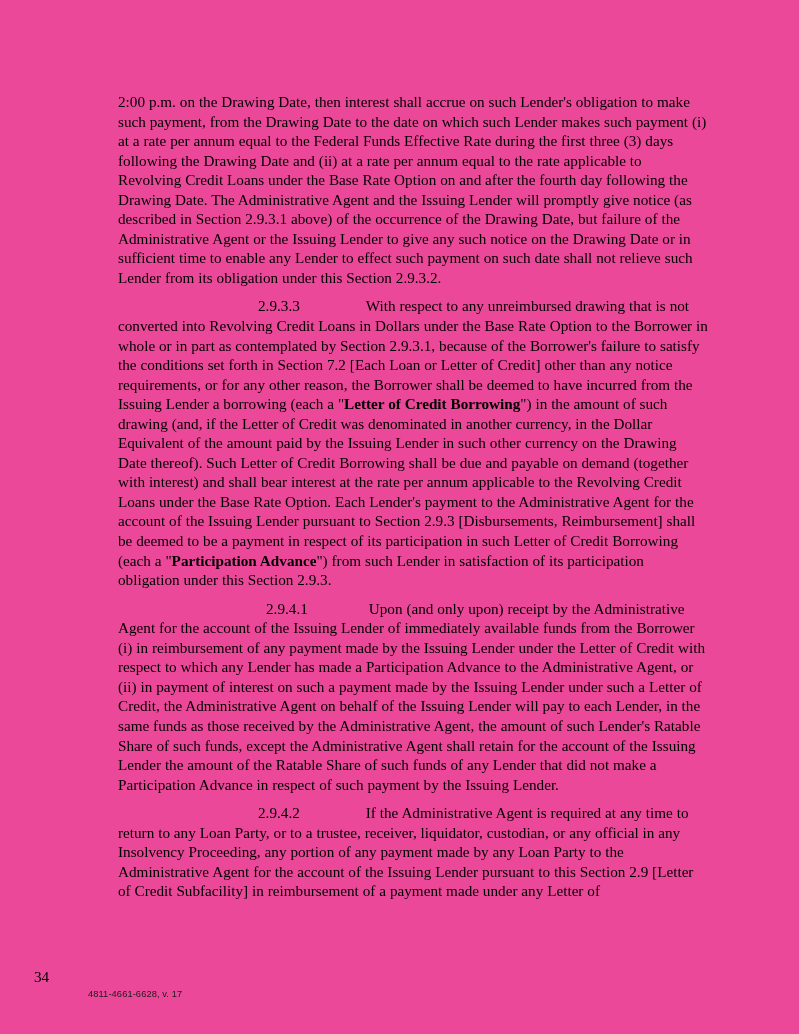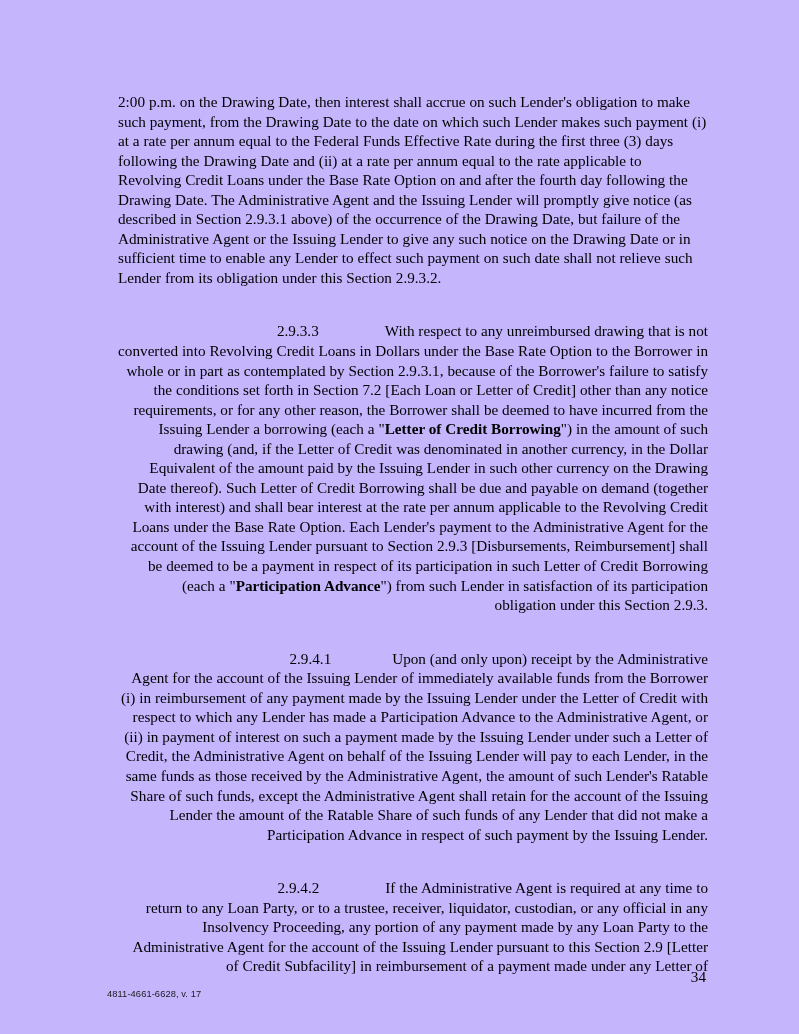--- a/index.html
+++ b/index.html
@@ -14,39 +14,38 @@
     font-family: "Liberation Serif", "DejaVu Serif", serif;
     color: #000000;
     overflow: hidden;
   }
   .page {
     position: absolute;
     left: 0;
     top: 0;
     width: 799px;
     height: 1034px;
-    background: #c4b5fd;
+    background: #ec4899;
   }
   .body-text {
     position: absolute;
     left: 118px;
     top: 92px;
     width: 590px;
     font-size: 15.2px;
     line-height: 19.55px;
     text-align: left;
     word-spacing: 0.1px;
   }
   p.para {
     margin: 0;
     padding: 0;
   }
   p.para + p.para {
-    margin-top: 34px;
-    text-align: right;
+    margin-top: 9px;
   }
   
   .indent-num {
     display: inline-block;
   }
   .sp-num-3 { width: 140px; }   
   .sp-num-4 { width: 148px; }   
   .sp-after-3 { display: inline-block; width: 66px; }
   .sp-after-4 { display: inline-block; width: 61px; }
   .heading-line {
@@ -56,35 +55,35 @@
   .sp-head { display: inline-block; width: 69px; }
   .sp-head-gap { display: inline-block; width: 37px; }
   .u { text-decoration: underline; }
   b, .b { font-weight: bold; }
 
   .page-number {
     position: absolute;
     top: 968px;
     left: 0;
     width: 706px;
-    text-align: right;
+    text-align: left;
     font-family: "Liberation Serif", "DejaVu Serif", serif;
     font-size: 15.2px;
     line-height: 18px;
+    padding-left: 34px;
   }
   .doc-id {
     position: absolute;
     left: 88px;
     top: 988px;
     font-family: "Liberation Sans", "DejaVu Sans", sans-serif;
     font-size: 9.3px;
     line-height: 12px;
     letter-spacing: 0.1px;
     color: #1a1a1a;
-    margin-left: 19px;
   }
 </style>
 </head>
 <body>
 
 <div class="page">
 
   <div class="body-text">
 
     <p class="para"><span>2:00 p.m. on the Drawing Date, then interest shall accrue on such Lender's obligation to make such payment, from the Drawing Date to the date on which such Lender makes such payment (i) at a rate per annum equal to the Federal Funds Effective Rate during the first three (3) days following the Drawing Date and (ii) at a rate per annum equal to the rate applicable to Revolving Credit Loans under the Base Rate Option on and after the fourth day following the Drawing Date.  The Administrative Agent and the Issuing Lender will promptly give notice (as described in Section 2.9.3.1 above) of the occurrence of the Drawing Date, but failure of the Administrative Agent or the Issuing Lender to give any such notice on the Drawing Date or in sufficient time to enable any Lender to effect such payment on such date shall not relieve such Lender from its obligation under this Section 2.9.3.2.</span></p>

